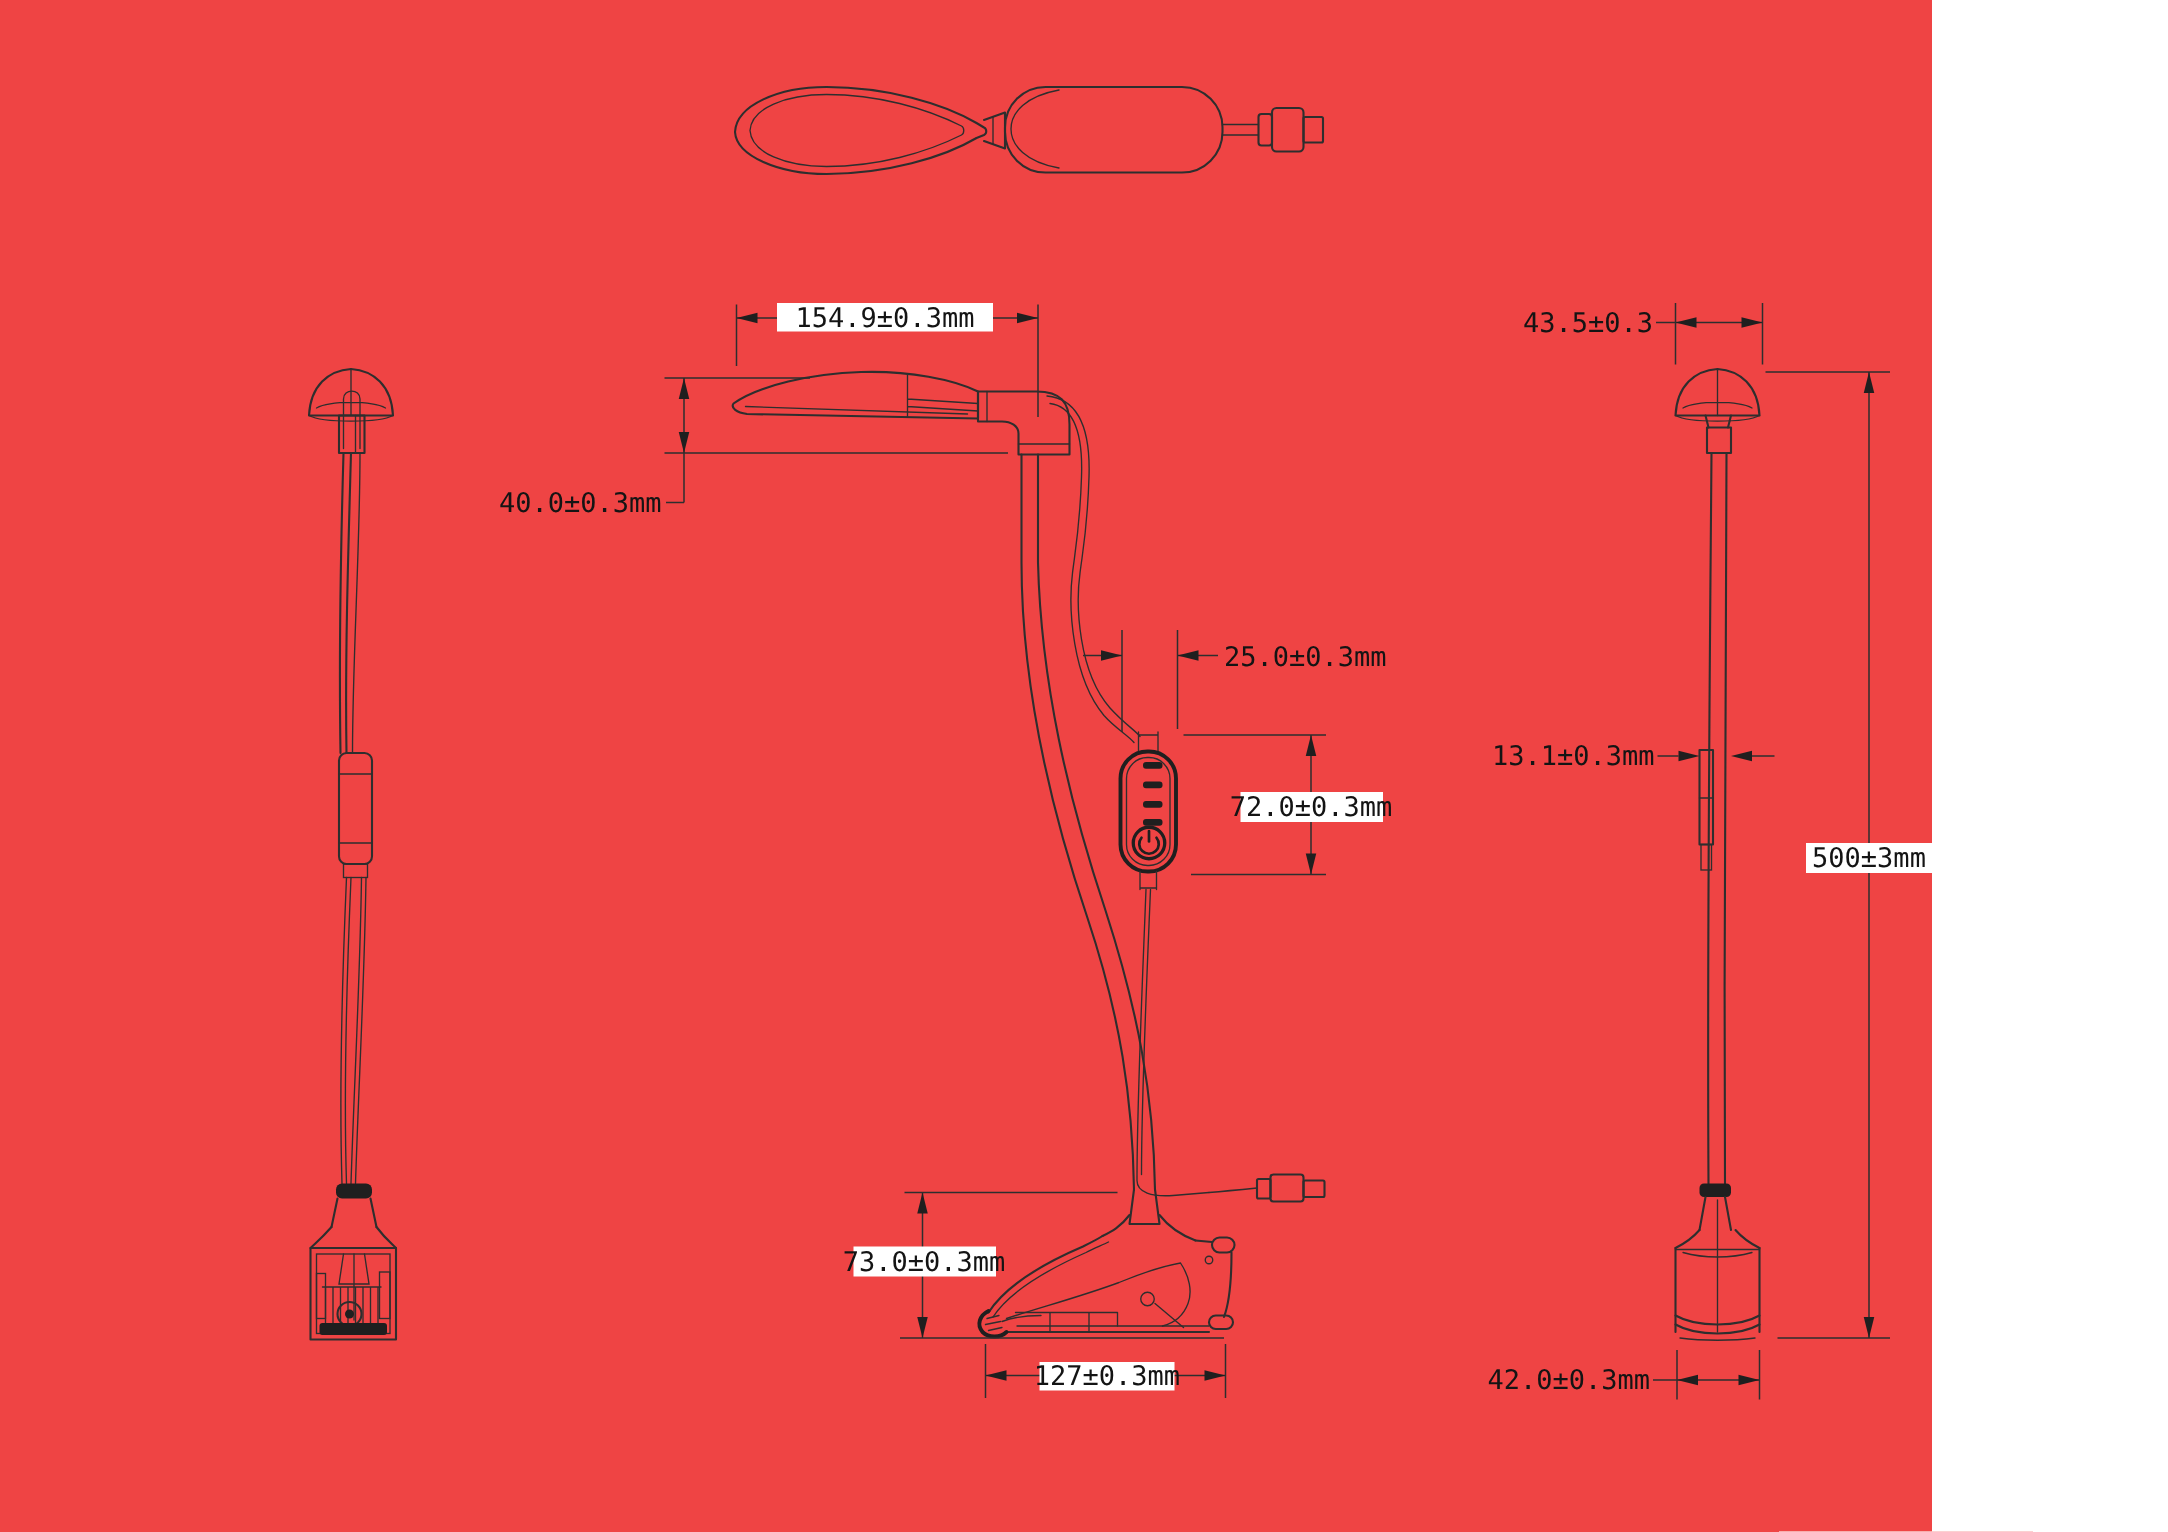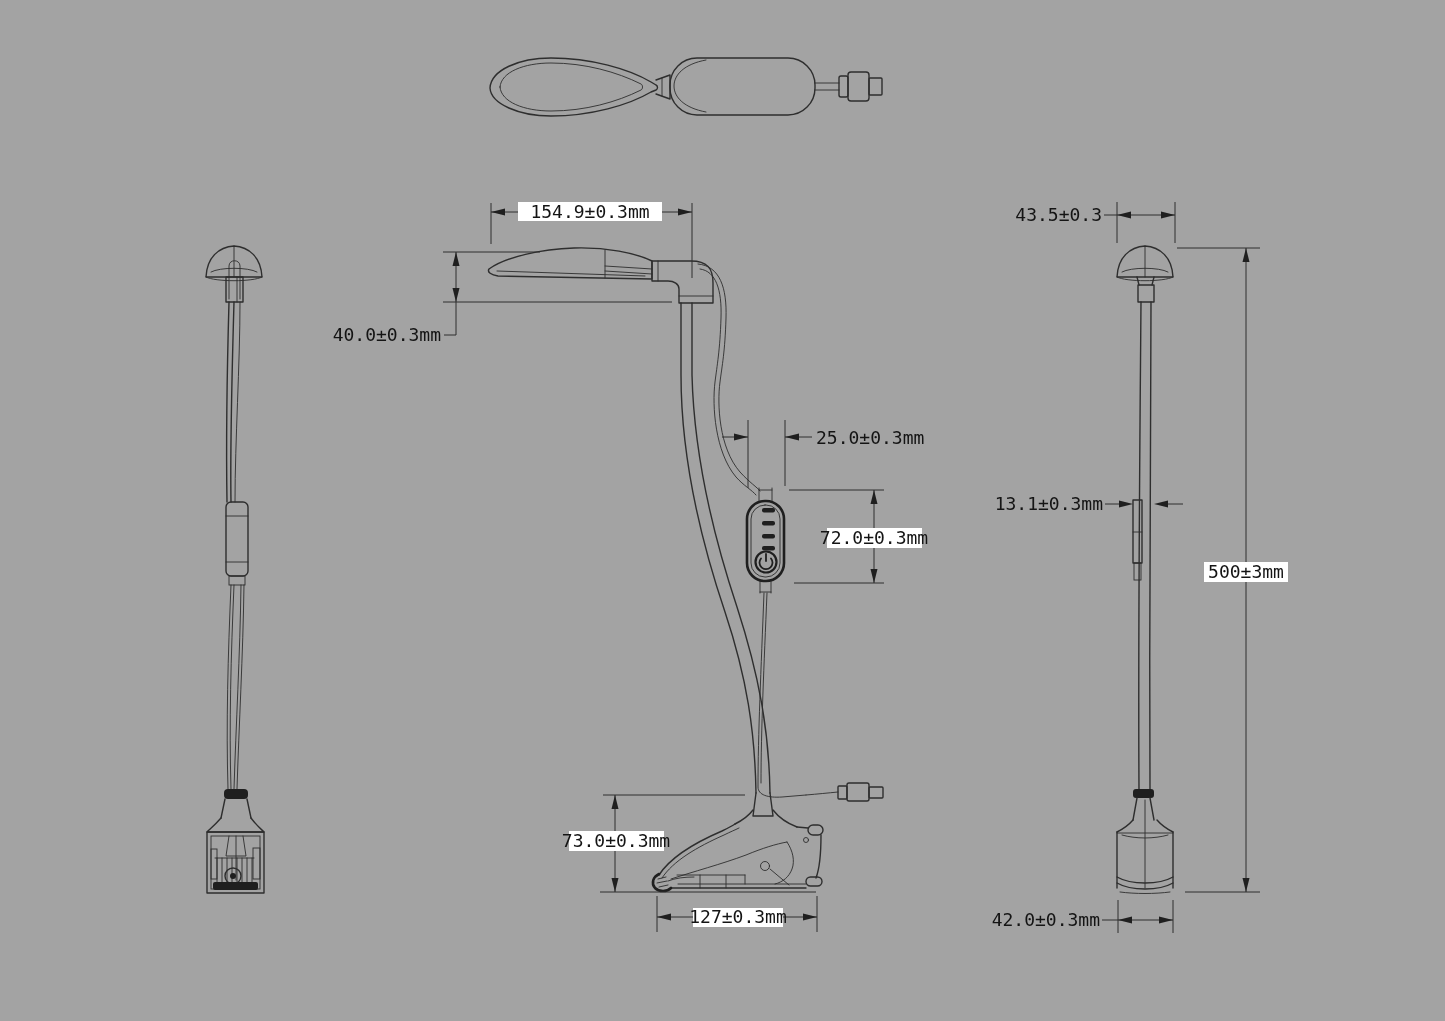--- a/index.html
+++ b/index.html
@@ -1,16 +1,16 @@
 <!DOCTYPE html>
 <html><head>
 <meta charset="utf-8">
 <style>
   html,body{margin:0;padding:0;background:#ffffff;}
-  .page{position:relative;width:1445px;height:1021px;background:#a3a3a3;overflow:hidden;
+  .page{position:relative;width:1288px;height:1021px;background:#ef4444;overflow:hidden;
         font-family:"DejaVu Sans Mono","Liberation Mono",monospace;text-decoration:underline;}
   svg{position:absolute;left:0;top:0;}
   .ln{stroke:#2e2e2e;stroke-width:1.4;fill:none;stroke-linecap:round;stroke-linejoin:round;}
   .thin{stroke:#2e2e2e;stroke-width:0.9;fill:none;stroke-linecap:round;}
   .thick{stroke:#1f1f1f;stroke-width:2.6;fill:none;stroke-linecap:round;}
   .dim{stroke:#2e2e2e;stroke-width:1;fill:none;}
   .solid{fill:#1f1f1f;stroke:none;}
   .mask{fill:#ffffff;stroke:none;}
   .txt{font-family:"DejaVu Sans Mono","Liberation Mono",monospace;font-size:18px;fill:#141414;}
 </style>

